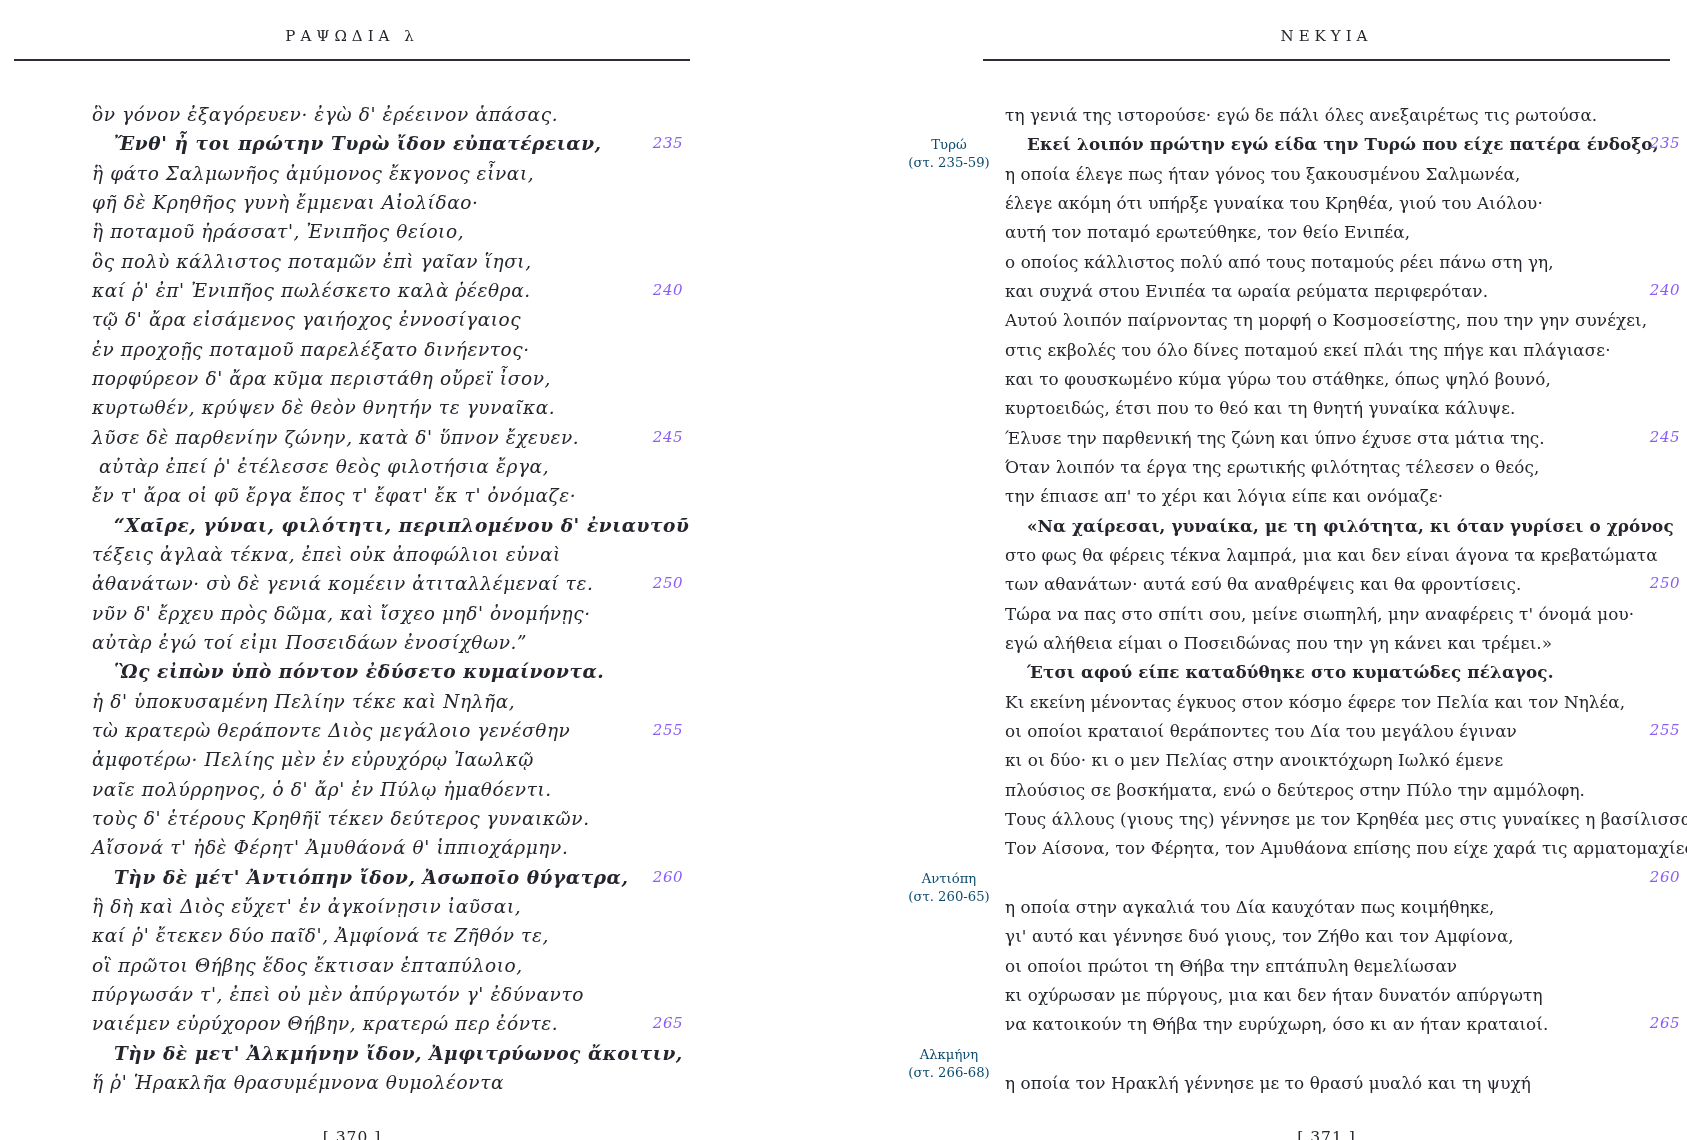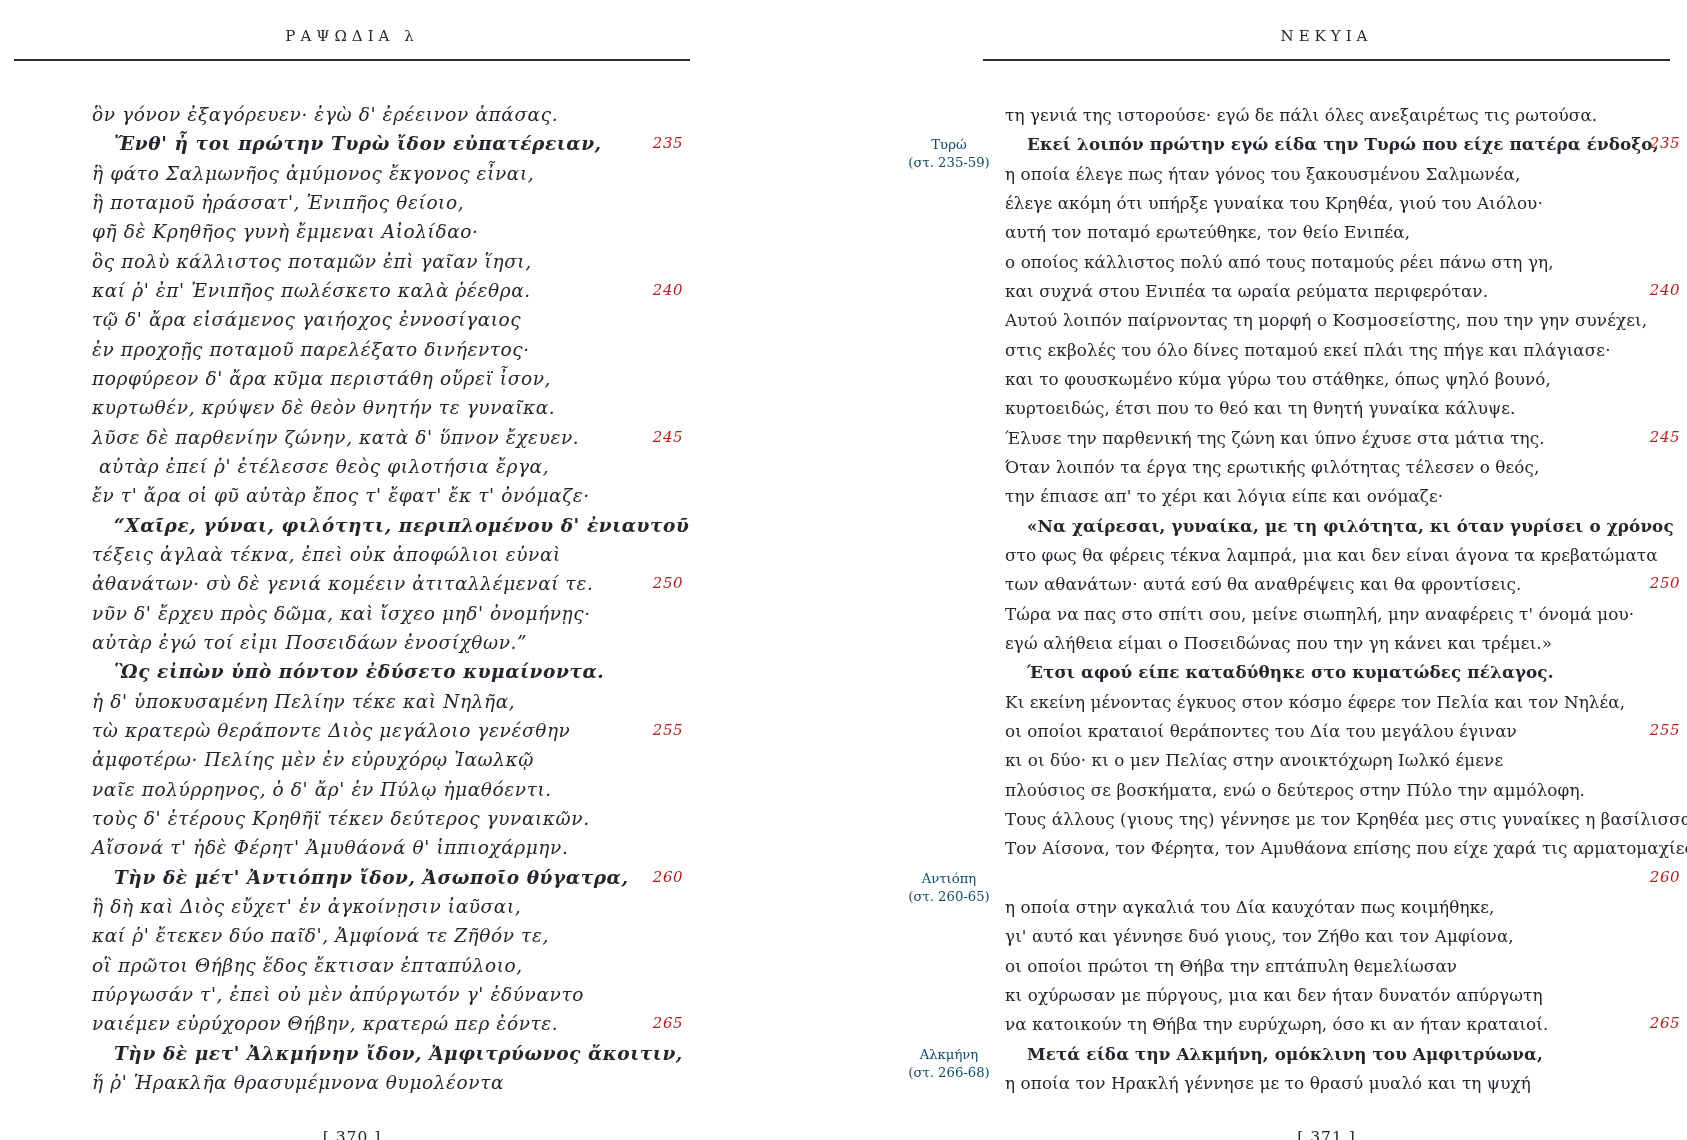--- a/index.html
+++ b/index.html
@@ -26,21 +26,21 @@
   .page-left .verse-text{
     font-style:italic;font-size:18.5px;letter-spacing:0.6px;line-height:26px;
   }
   .page-right .verse-text{
     font-style:normal;font-size:16.8px;letter-spacing:0.1px;line-height:26px;
   }
   .verse-text.ind1{padding-left:22px;font-weight:bold;}
   .verse-text.ind2{padding-left:7px;}
   .line-num{
     position:absolute;right:0;top:3px;font-style:italic;font-size:15px;
-    letter-spacing:0.5px;color:#b91c1c;
+    letter-spacing:0.5px;color:#8b5cf6;
   }
   .margin-note{
     position:absolute;left:-100px;top:5px;width:88px;text-align:center;
     font-size:13.2px;line-height:18px;color:#0c4a6e;white-space:nowrap;
   }
   .folio{
     position:absolute;top:1112px;left:0;right:0;text-align:center;
     font-size:15.5px;letter-spacing:1px;
   }
   .page-right .folio{left:78px;right:10px;}
@@ -50,31 +50,31 @@
 
 <div class="spread">
 
   <section class="page page-left">
     <div class="running-head">ΡΑΨΩΔΙΑ λ</div>
     <div class="head-rule"></div>
     <div class="text-block">
         <div class="verse-line"><span class="verse-text">ὃν γόνον ἐξαγόρευεν· ἐγὼ δ' ἐρέεινον ἁπάσας.</span></div>
         <div class="verse-line"><span class="verse-text ind1">Ἔνθ' ἦ τοι πρώτην Τυρὼ ἴδον εὐπατέρειαν,</span><span class="line-num">235</span></div>
         <div class="verse-line"><span class="verse-text">ἣ φάτο Σαλμωνῆος ἀμύμονος ἔκγονος εἶναι,</span></div>
+        <div class="verse-line"><span class="verse-text">φῆ δὲ Κρηθῆος γυνὴ ἔμμεναι Αἰολίδαο·</span></div>
         <div class="verse-line"><span class="verse-text">ἣ ποταμοῦ ἠράσσατ', Ἐνιπῆος θείοιο,</span></div>
-        <div class="verse-line"><span class="verse-text">φῆ δὲ Κρηθῆος γυνὴ ἔμμεναι Αἰολίδαο·</span></div>
         <div class="verse-line"><span class="verse-text">ὃς πολὺ κάλλιστος ποταμῶν ἐπὶ γαῖαν ἵησι,</span></div>
         <div class="verse-line"><span class="verse-text">καί ῥ' ἐπ' Ἐνιπῆος πωλέσκετο καλὰ ῥέεθρα.</span><span class="line-num">240</span></div>
         <div class="verse-line"><span class="verse-text">τῷ δ' ἄρα εἰσάμενος γαιήοχος ἐννοσίγαιος</span></div>
         <div class="verse-line"><span class="verse-text">ἐν προχοῇς ποταμοῦ παρελέξατο δινήεντος·</span></div>
         <div class="verse-line"><span class="verse-text">πορφύρεον δ' ἄρα κῦμα περιστάθη οὔρεϊ ἶσον,</span></div>
         <div class="verse-line"><span class="verse-text">κυρτωθέν, κρύψεν δὲ θεὸν θνητήν τε γυναῖκα.</span></div>
         <div class="verse-line"><span class="verse-text">λῦσε δὲ παρθενίην ζώνην, κατὰ δ' ὕπνον ἔχευεν.</span><span class="line-num">245</span></div>
         <div class="verse-line"><span class="verse-text ind2">αὐτὰρ ἐπεί ῥ' ἐτέλεσσε θεὸς φιλοτήσια ἔργα,</span></div>
-        <div class="verse-line"><span class="verse-text">ἔν τ' ἄρα οἱ φῦ αὐτὰρ ἔπος τ' ἔφατ' ἔκ τ' ὀνόμαζε·</span></div>
+        <div class="verse-line"><span class="verse-text">ἔν τ' ἄρα οἱ φῦ ἔργα ἔπος τ' ἔφατ' ἔκ τ' ὀνόμαζε·</span></div>
         <div class="verse-line"><span class="verse-text ind1">“Χαῖρε, γύναι, φιλότητι, περιπλομένου δ' ἐνιαυτοῦ</span></div>
         <div class="verse-line"><span class="verse-text">τέξεις ἀγλαὰ τέκνα, ἐπεὶ οὐκ ἀποφώλιοι εὐναὶ</span></div>
         <div class="verse-line"><span class="verse-text">ἀθανάτων· σὺ δὲ γενιά κομέειν ἀτιταλλέμεναί τε.</span><span class="line-num">250</span></div>
         <div class="verse-line"><span class="verse-text">νῦν δ' ἔρχευ πρὸς δῶμα, καὶ ἴσχεο μηδ' ὀνομήνῃς·</span></div>
         <div class="verse-line"><span class="verse-text">αὐτὰρ ἐγώ τοί εἰμι Ποσειδάων ἐνοσίχθων.”</span></div>
         <div class="verse-line"><span class="verse-text ind1">Ὣς εἰπὼν ὑπὸ πόντον ἐδύσετο κυμαίνοντα.</span></div>
         <div class="verse-line"><span class="verse-text">ἡ δ' ὑποκυσαμένη Πελίην τέκε καὶ Νηλῆα,</span></div>
         <div class="verse-line"><span class="verse-text">τὼ κρατερὼ θεράποντε Διὸς μεγάλοιο γενέσθην</span><span class="line-num">255</span></div>
         <div class="verse-line"><span class="verse-text">ἀμφοτέρω· Πελίης μὲν ἐν εὐρυχόρῳ Ἰαωλκῷ</span></div>
         <div class="verse-line"><span class="verse-text">ναῖε πολύρρηνος, ὁ δ' ἄρ' ἐν Πύλῳ ἠμαθόεντι.</span></div>
@@ -130,19 +130,19 @@
             <div class="margin-range">(στ. 260-65)</div>
           </div><span class="line-num">260</span></div>
         <div class="verse-line"><span class="verse-text">η οποία στην αγκαλιά του Δία καυχόταν πως κοιμήθηκε,</span></div>
         <div class="verse-line"><span class="verse-text">γι' αυτό και γέννησε δυό γιους, τον Ζήθο και τον Αμφίονα,</span></div>
         <div class="verse-line"><span class="verse-text">οι οποίοι πρώτοι τη Θήβα την επτάπυλη θεμελίωσαν</span></div>
         <div class="verse-line"><span class="verse-text">κι οχύρωσαν με πύργους, μια και δεν ήταν δυνατόν απύργωτη</span></div>
         <div class="verse-line"><span class="verse-text">να κατοικούν τη Θήβα την ευρύχωρη, όσο κι αν ήταν κραταιοί.</span><span class="line-num">265</span></div>
         <div class="verse-line"><div class="margin-note">
             <div class="margin-title">Αλκμήνη</div>
             <div class="margin-range">(στ. 266-68)</div>
-          </div><span class="verse-text ind1">Μετά είδα την Αλκμήνη, ομόκλινη του Αμφιτρύωνα,</span></div>
+          </div></div>
         <div class="verse-line"><span class="verse-text">η οποία τον Ηρακλή γέννησε με το θρασύ μυαλό και τη ψυχή</span></div>
       </div>
     <div class="folio">[ 371 ]</div>
   </section>
 
 </div>
 
 </body></html>

